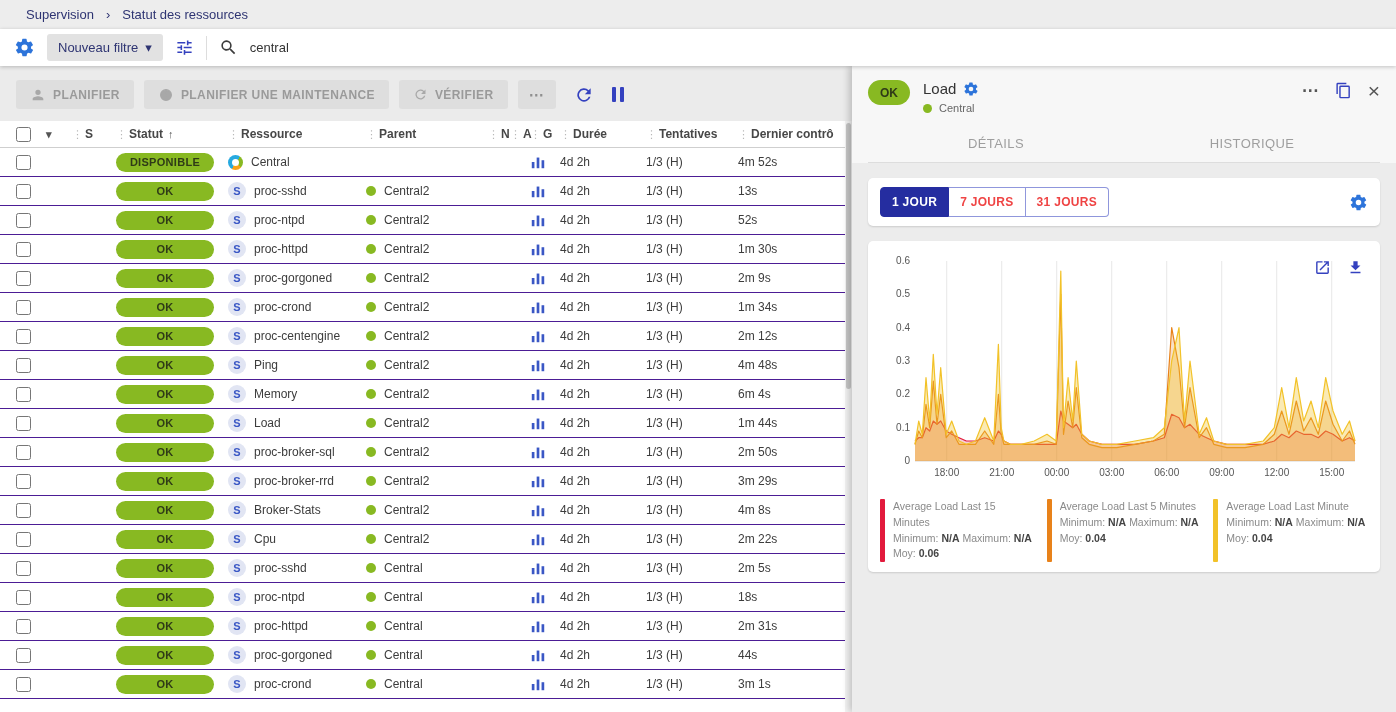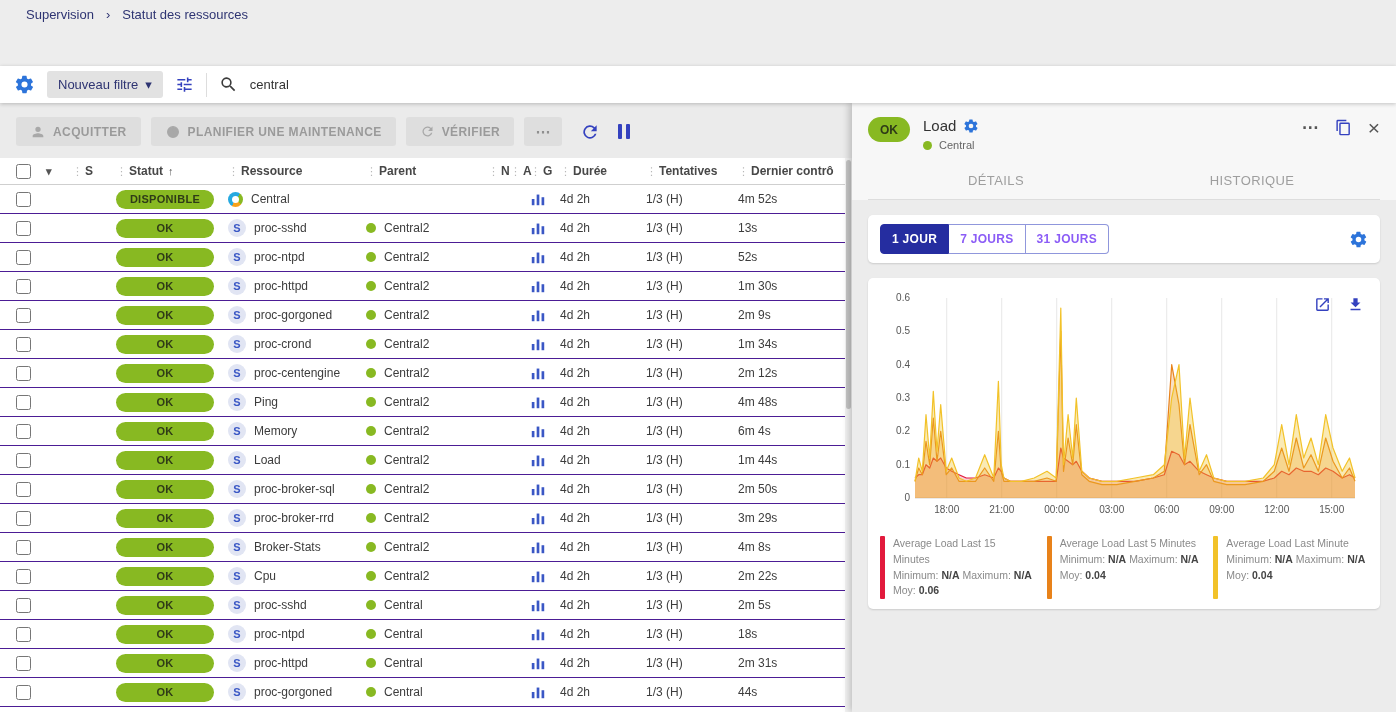--- a/index.html
+++ b/index.html
@@ -5,21 +5,21 @@
   * { box-sizing: border-box; margin: 0; padding: 0; }
   html,body { width:1396px; height:712px; overflow:hidden; }
   body { font-family:"Liberation Sans", sans-serif; background:#ededed; color:#3c3c3c; }
   .app { width:1396px; height:712px; display:flex; flex-direction:column; }
 
   
   .breadcrumb-bar { height:29px; flex:0 0 29px; display:flex; align-items:center; gap:12px; padding-left:26px; font-size:13px; color:#2e3472; background:#ededed; }
   .crumb { cursor:pointer; }
   .crumb-sep { font-size:13px; color:#2e3472; }
 
-  .filter-bar { height:37px; flex:0 0 37px; background:#fff; display:flex; align-items:center; gap:12px; padding:0 14px; box-shadow:0 1px 4px rgba(0,0,0,.22); position:relative; z-index:6;margin-top:37px; }
+  .filter-bar { height:37px; flex:0 0 37px; background:#fff; display:flex; align-items:center; gap:12px; padding:0 14px; box-shadow:0 1px 4px rgba(0,0,0,.22); position:relative; z-index:6; }
   .ic { display:inline-flex; align-items:center; justify-content:center; }
   .ic svg { display:block; }
   .new-filter { height:27px; background:#e2e2e2; border:none; border-radius:3px; color:#2e3472; font-size:13px; display:flex; align-items:center; gap:7px; padding:0 11px; cursor:pointer; font-family:inherit; }
   .vdiv { width:1px; height:24px; background:#ddd; }
   .search-wrap { display:flex; align-items:center; gap:12px; flex:1; }
   .search-input { border:none; outline:none; font-size:13px; color:#333; flex:1; font-family:inherit; background:transparent; }
 
   
   .content { flex:1; display:flex; min-height:0; }
   .table-pane { width:852px; flex:0 0 852px; background:#ebebeb; display:flex; flex-direction:column; position:relative; }
@@ -76,21 +76,21 @@
   .close-ic { color:#555; font-size:21px; cursor:pointer; line-height:1; }
 
   .tabs { display:flex; margin-top:12px; border-bottom:1px solid #ddd; }
   .tab { flex:1; text-align:center; padding:10px 0 9px; font-size:13px; letter-spacing:.4px; color:#9e9e9e; cursor:pointer; border-bottom:2px solid transparent; }
   .tab.active { color:#3441bf; border-bottom-color:#3441bf; }
 
   .panel-body { flex:1; padding:15px 16px; overflow:hidden; }
   .card { background:#fff; border-radius:5px; box-shadow:0 1px 2px rgba(0,0,0,.14); }
   .period-card { padding:9px 12px; display:flex; align-items:center; gap:16px;justify-content:space-between; }
   .seg { display:flex; }
-  .seg-btn { height:30px; padding:0 11px; font-size:12px; font-weight:700; letter-spacing:.3px; border:1px solid rgba(52,65,191,.55); background:#fff; color:#8b5cf6; cursor:pointer; font-family:inherit; }
+  .seg-btn { height:30px; padding:0 11px; font-size:12px; font-weight:700; letter-spacing:.3px; border:1px solid rgba(52,65,191,.55); background:#fff; color:#ef4444; cursor:pointer; font-family:inherit; }
   .seg-btn:first-child { border-radius:4px 0 0 4px; }
   .seg-btn:last-child { border-radius:0 4px 4px 0; }
   .seg-btn + .seg-btn { border-left:none; }
   .seg-btn.active { background:#252da0; color:#fff; border-color:#252da0; }
   .date-box { display:flex; align-items:center; gap:9px; border:1px solid #9aa4e0; border-radius:5px; padding:4px 10px; cursor:pointer; }
   .date-lines { font-size:10.5px; line-height:1.4; color:#3441bf; white-space:nowrap; }
   .gear-right { margin-left:auto; }
 
   .chart-card { margin-top:15px; padding:10px 12px 10px; position:relative; }
   .chart-title { text-align:center; font-size:14px; color:#4c4c4c; margin:10px 0 4px; }
@@ -144,21 +144,21 @@
   <div class="content">
 
     <div class="table-pane">
       <div class="toolbar">
         <button class="tb-btn" disabled="">
           <span class="ic">
               <svg width="16" height="16" viewBox="0 0 24 24">
                 <path d="M12 12a4 4 0 1 0-4-4 4 4 0 0 0 4 4zm0 2c-2.67 0-8 1.34-8 4v2h16v-2c0-2.66-5.33-4-8-4z"></path>
               </svg>
             </span>
-          <span>ACQUITTER</span>
+          <span>PLANIFIER</span>
         </button>
         <button class="tb-btn" disabled="">
           <span class="ic">
               <svg width="16" height="16" viewBox="0 0 24 24" fill="none" stroke="#a8a8a8" stroke-width="2">
                 <circle cx="12" cy="12" r="8"></circle>
                 <path d="M12 7v5l3 3" stroke-linecap="round"></path>
               </svg>
             </span>
           <span>PLANIFIER UNE MAINTENANCE</span>
         </button>

